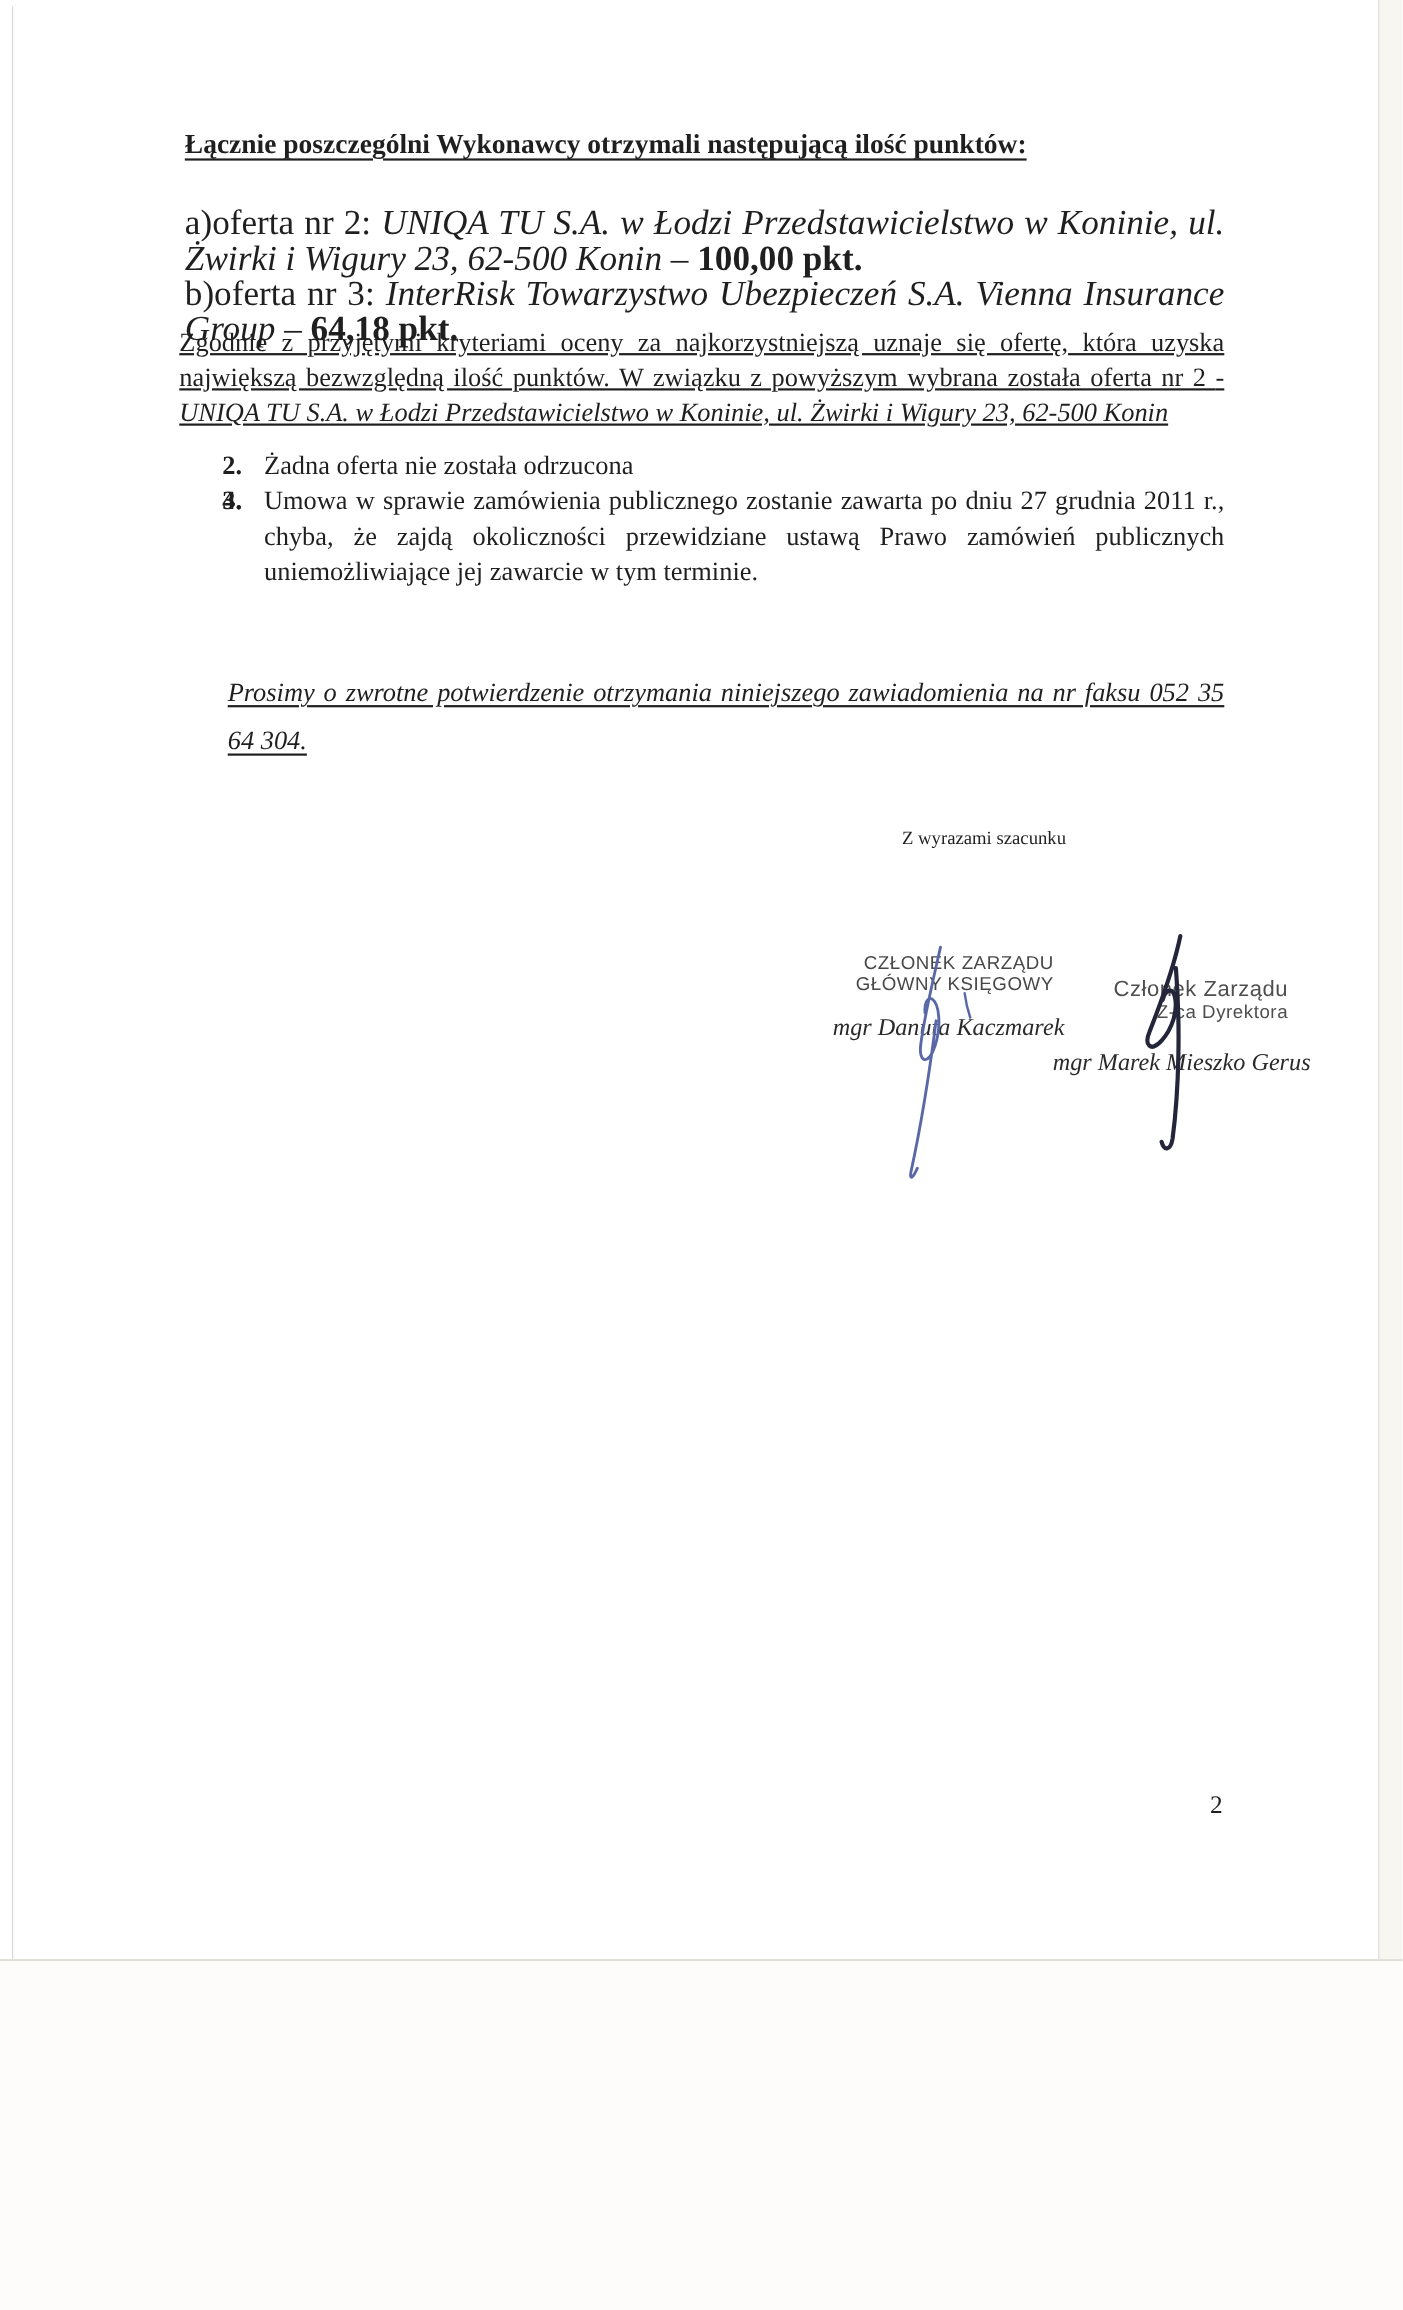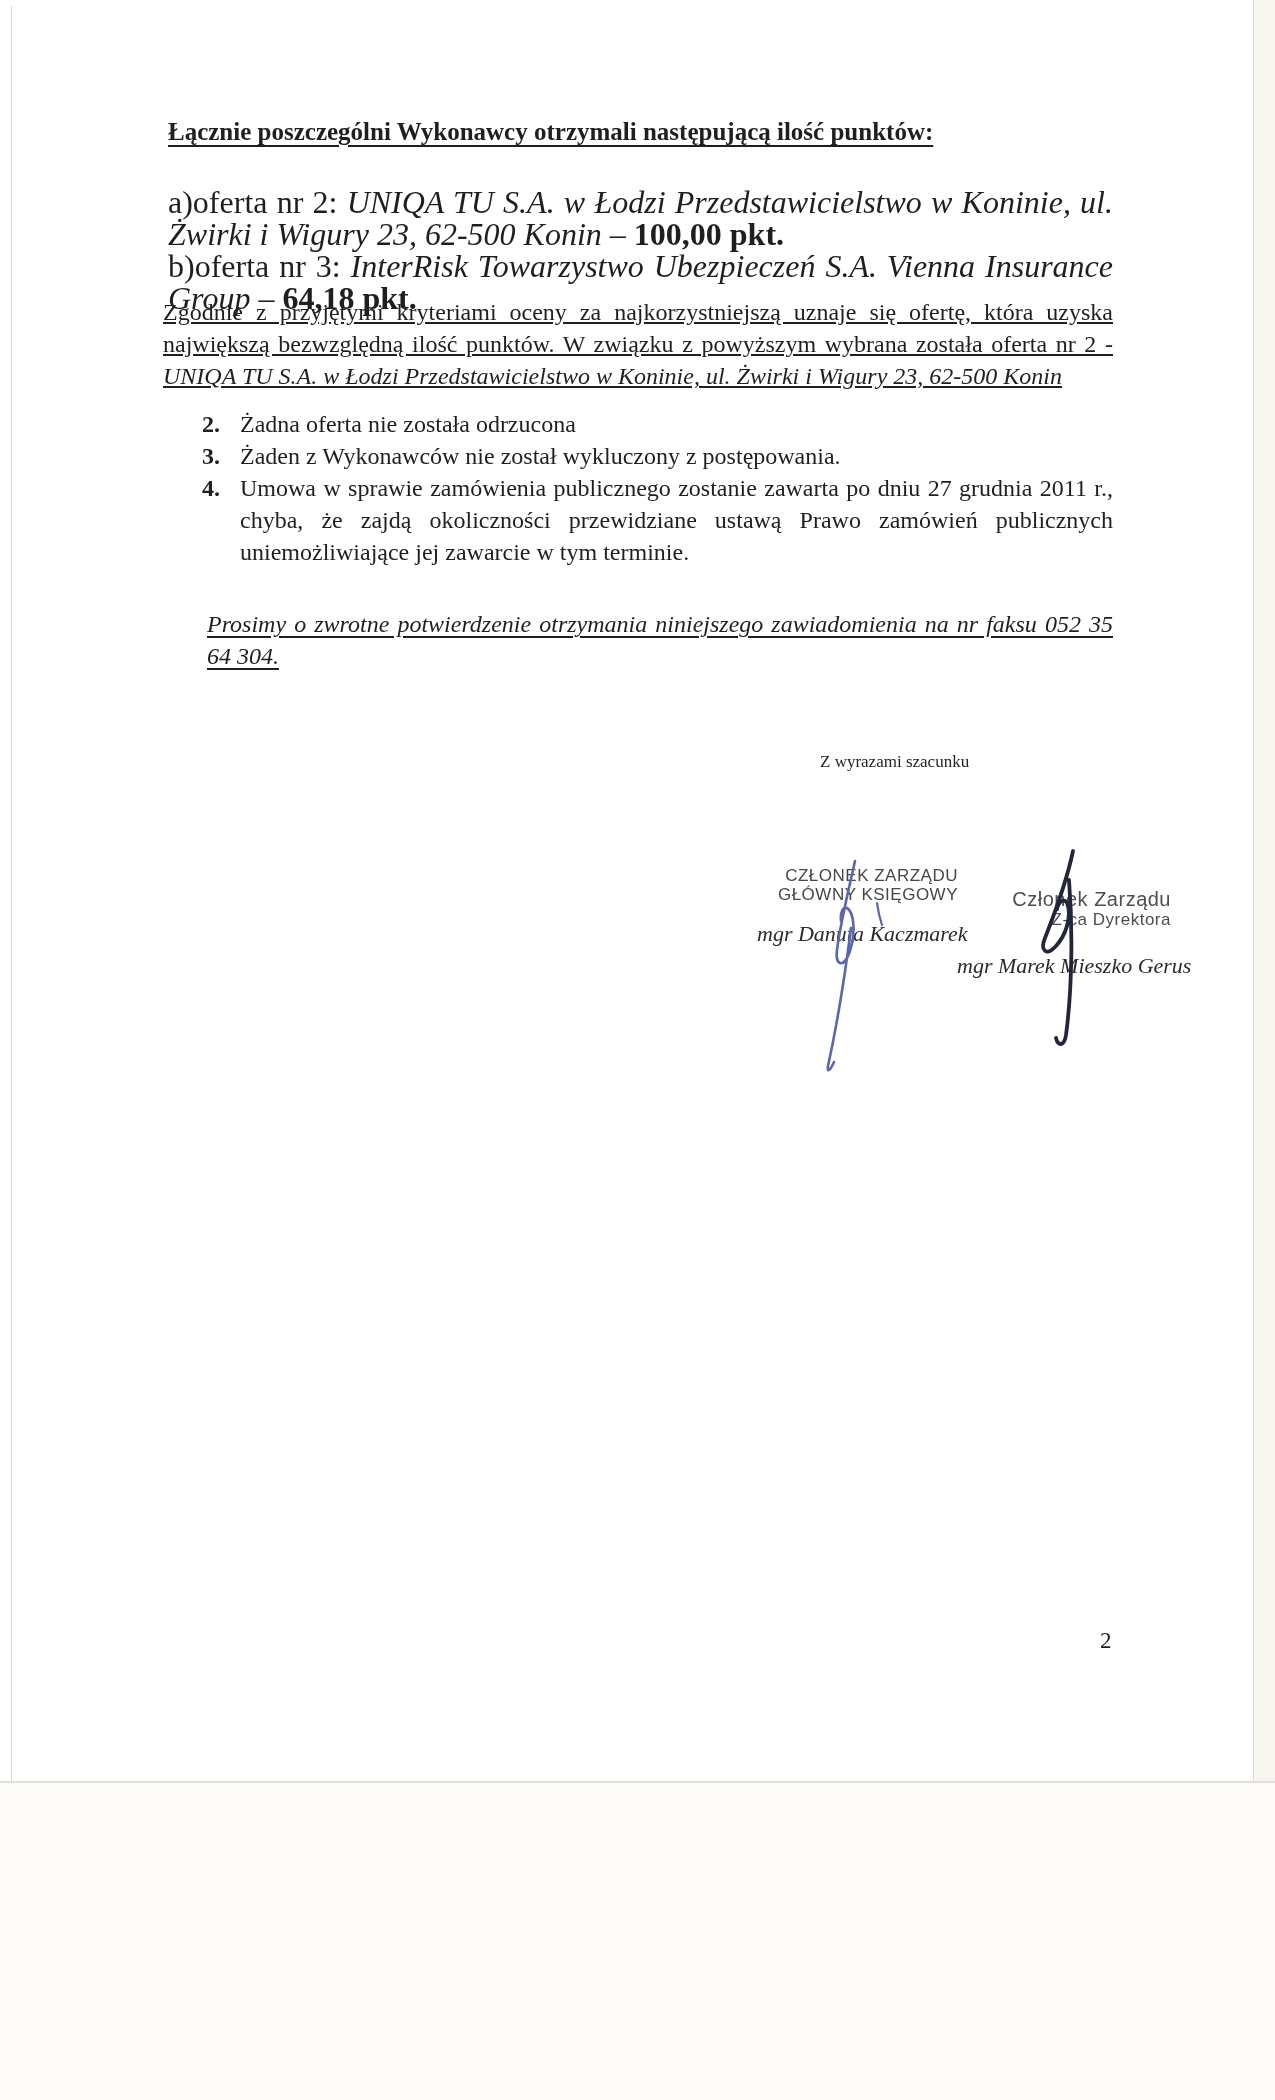--- a/index.html
+++ b/index.html
@@ -44,21 +44,21 @@
     font-size: 24px; line-height: 32px;
     text-align: justify;
   }
   .numbered-list .li-num {
     position: absolute; left: 34px; top: 0;
     font-weight: bold;
   }
 
   .fax-note {
     left: 207px; top: 584px; width: 906px;
-    font-size: 24px; line-height: 32px; font-style: italic;
+    font-size: 24px; line-height: 44px; font-style: italic;
     text-align: justify;
     text-decoration: underline; text-decoration-thickness: 2px; text-underline-offset: 4px;
   }
 
   .closing { left: 820px; top: 752px; font-size: 17px; }
 
   .stamp {
     font-family: "Liberation Sans", sans-serif;
     text-align: right; letter-spacing: 0.5px;
   }
@@ -93,21 +93,20 @@
 
 <p class="abs decision"><span>Zgodnie z przyjętymi kryteriami oceny za najkorzystniejszą uznaje się ofertę, która uzyska największą bezwzględną ilość punktów. W związku z powyższym wybrana została oferta nr 2 </span><i>- UNIQA TU S.A. w Łodzi Przedstawicielstwo w Koninie, ul. Żwirki i Wigury 23, 62-500 Konin</i></p>
 
 <ol class="abs numbered-list">
   <li>
     <span class="li-num">2.</span>
     <span>Żadna oferta nie została odrzucona</span>
   </li>
   <li>
     <span class="li-num">3.</span>
-    <span>Żaden z Wykonawców nie został wykluczony z postępowania.</span>
   </li>
   <li>
     <span class="li-num">4.</span>
     <span>Umowa w sprawie zamówienia publicznego zostanie zawarta po dniu 27 grudnia 2011 r., chyba, że zajdą okoliczności przewidziane ustawą Prawo zamówień publicznych uniemożliwiające jej zawarcie w tym terminie.</span>
   </li>
 </ol>
 
 <p class="abs fax-note">Prosimy o zwrotne potwierdzenie otrzymania niniejszego zawiadomienia na nr faksu 052 35 64 304.</p>
 
 <div class="abs closing">Z wyrazami szacunku</div>

